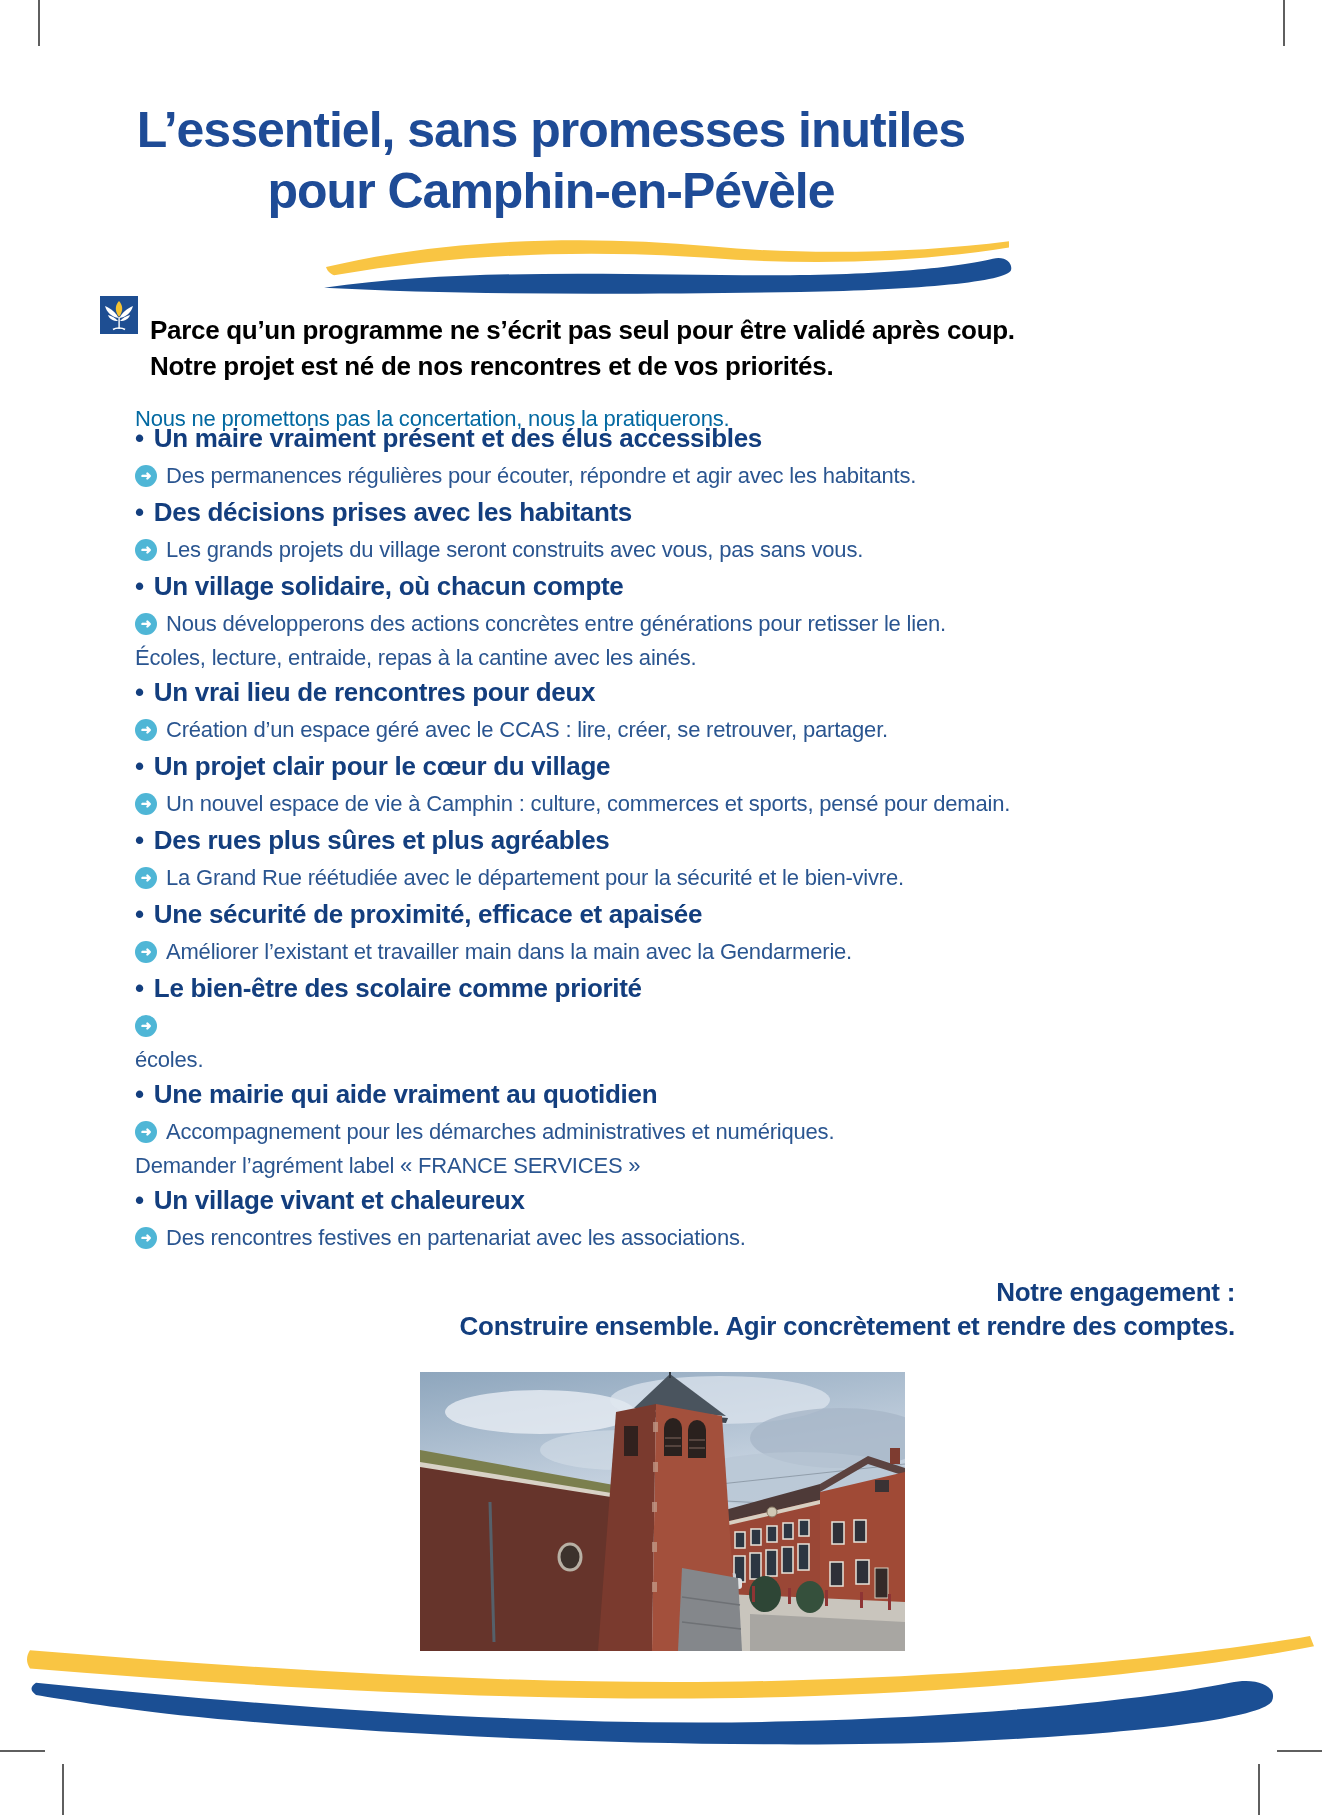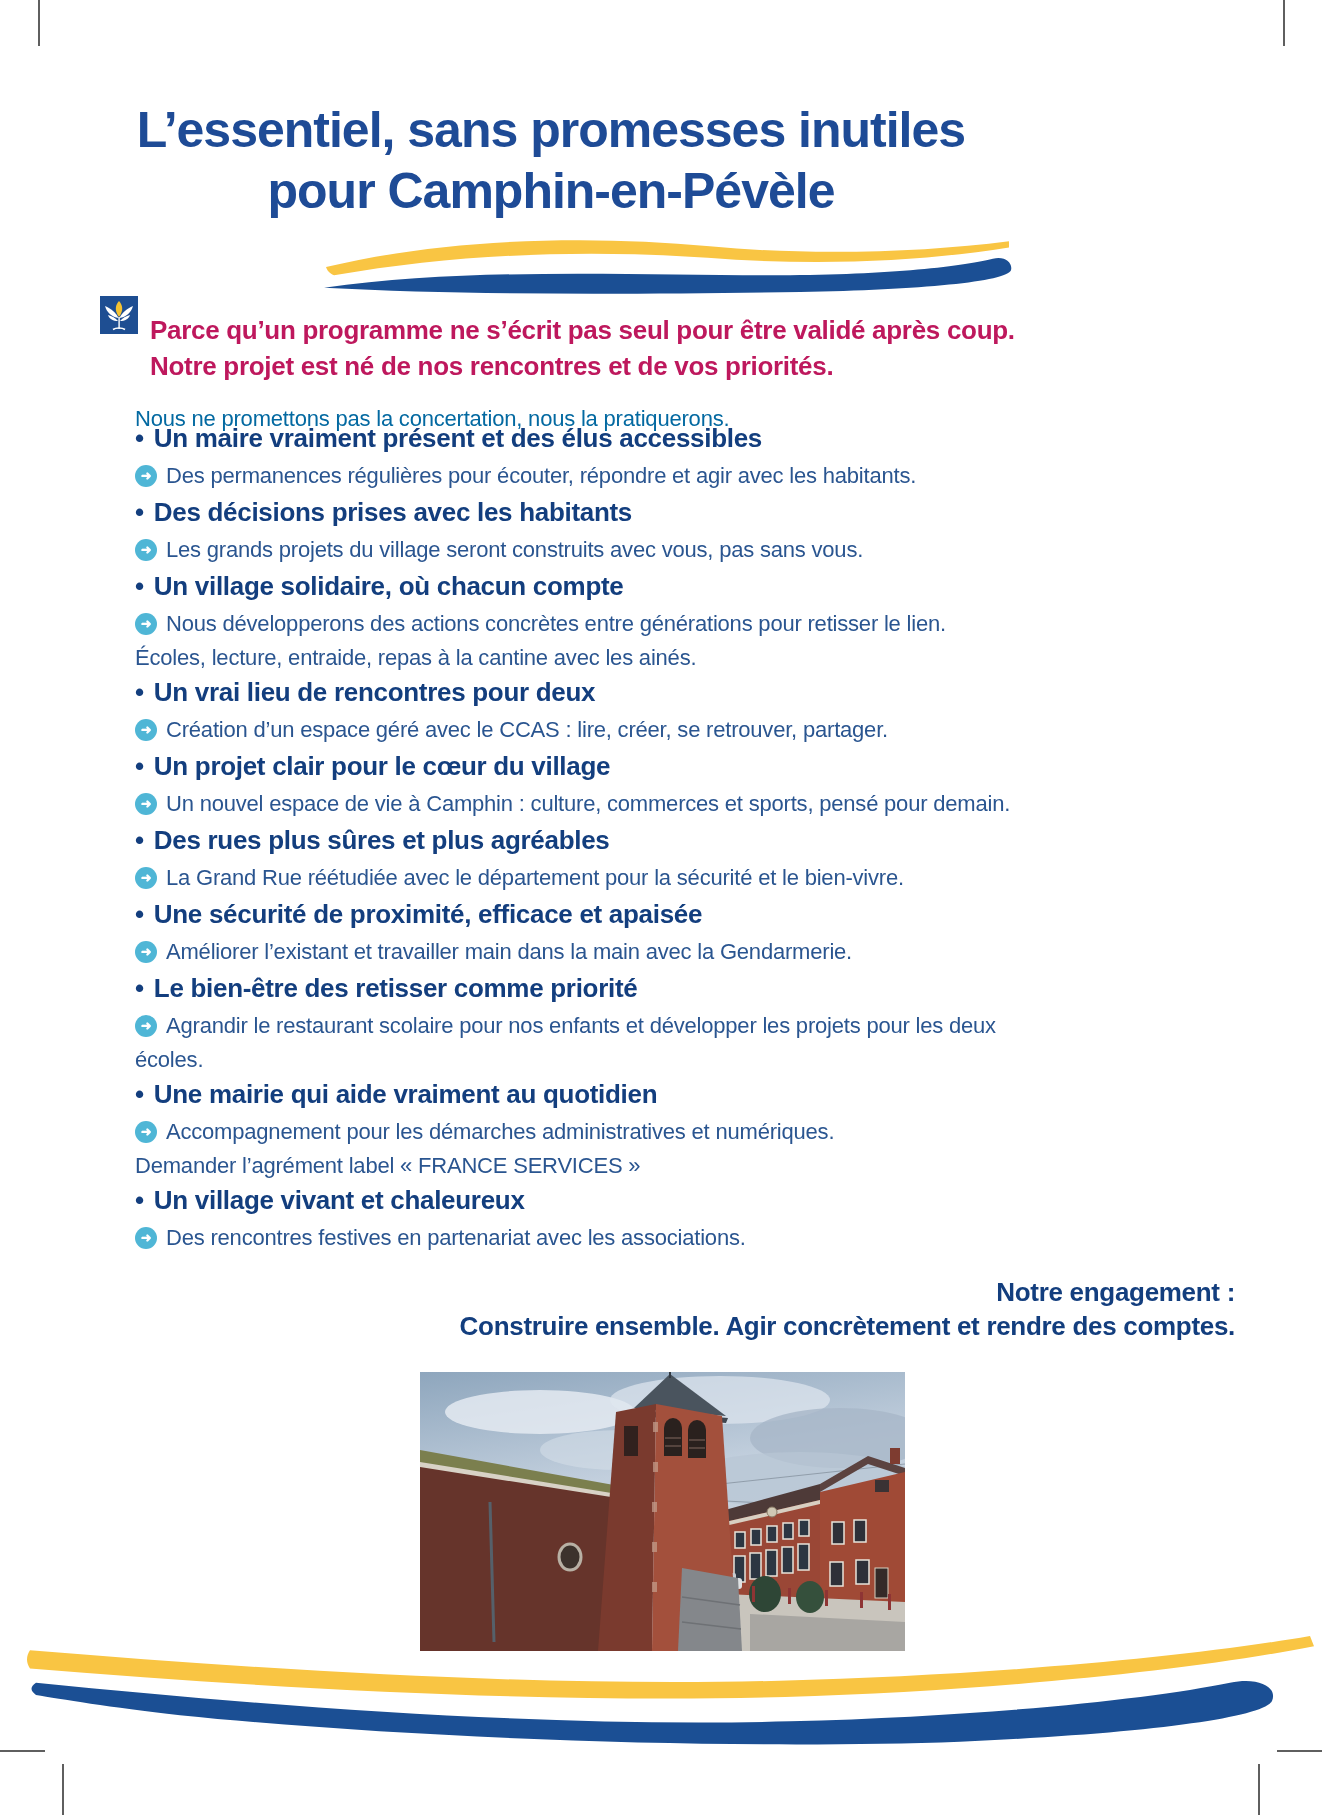--- a/index.html
+++ b/index.html
@@ -20,21 +20,21 @@
     text-align:center;color:#1e4b96;font-weight:bold;
     font-size:50px;line-height:61px;letter-spacing:-1px;
   }
   
   .swoosh-top{position:absolute;left:318px;top:236px;width:698px;height:58px;}
   .swoosh-bottom{position:absolute;left:0px;top:1634px;width:1322px;height:132px;}
   
   .logo{position:absolute;left:100px;top:296px;width:38px;height:38px;}
   .intro{
     position:absolute;left:150px;top:312px;width:1120px;
-    color:#be185d;font-weight:bold;font-size:26px;line-height:36px;letter-spacing:-0.3px;
+    color:#000000;font-weight:bold;font-size:26px;line-height:36px;letter-spacing:-0.3px;
   }
   .note{
     position:absolute;left:135px;top:394px;width:1100px;
     color:#0369a1;font-size:22px;line-height:26px;letter-spacing:-0.2px;margin-top:12px;
   }
   
   .list{position:absolute;left:135px;top:420px;width:1110px;}
   .h-line{
     display:flex;align-items:center;height:37px;
     color:#133e7e;font-weight:bold;font-size:26px;letter-spacing:-0.3px;
@@ -168,25 +168,24 @@
       <span class="bullet">•</span>
       <span>Une sécurité de proximité, efficace et apaisée</span>
     </div>
     <div class="a-line">
       <span class="arrow-ico">➜</span>
       <span>Améliorer l’existant et travailler main dans la main avec la Gendarmerie.</span>
     </div>
 
     <div class="h-line">
       <span class="bullet">•</span>
-      <span>Le bien-être des retisser comme priorité</span>
-    </div>
-    <div class="a-line">
-      <span class="arrow-ico">➜</span>
-      <span>Agrandir le restaurant scolaire pour nos enfants et développer les projets pour les deux</span>
+      <span>Le bien-être des scolaire comme priorité</span>
+    </div>
+    <div class="a-line">
+      <span class="arrow-ico">➜</span>
     </div>
     <div class="cont-line">
       <span>écoles.</span>
     </div>
 
     <div class="h-line">
       <span class="bullet">•</span>
       <span>Une mairie qui aide vraiment au quotidien</span>
     </div>
     <div class="a-line">

